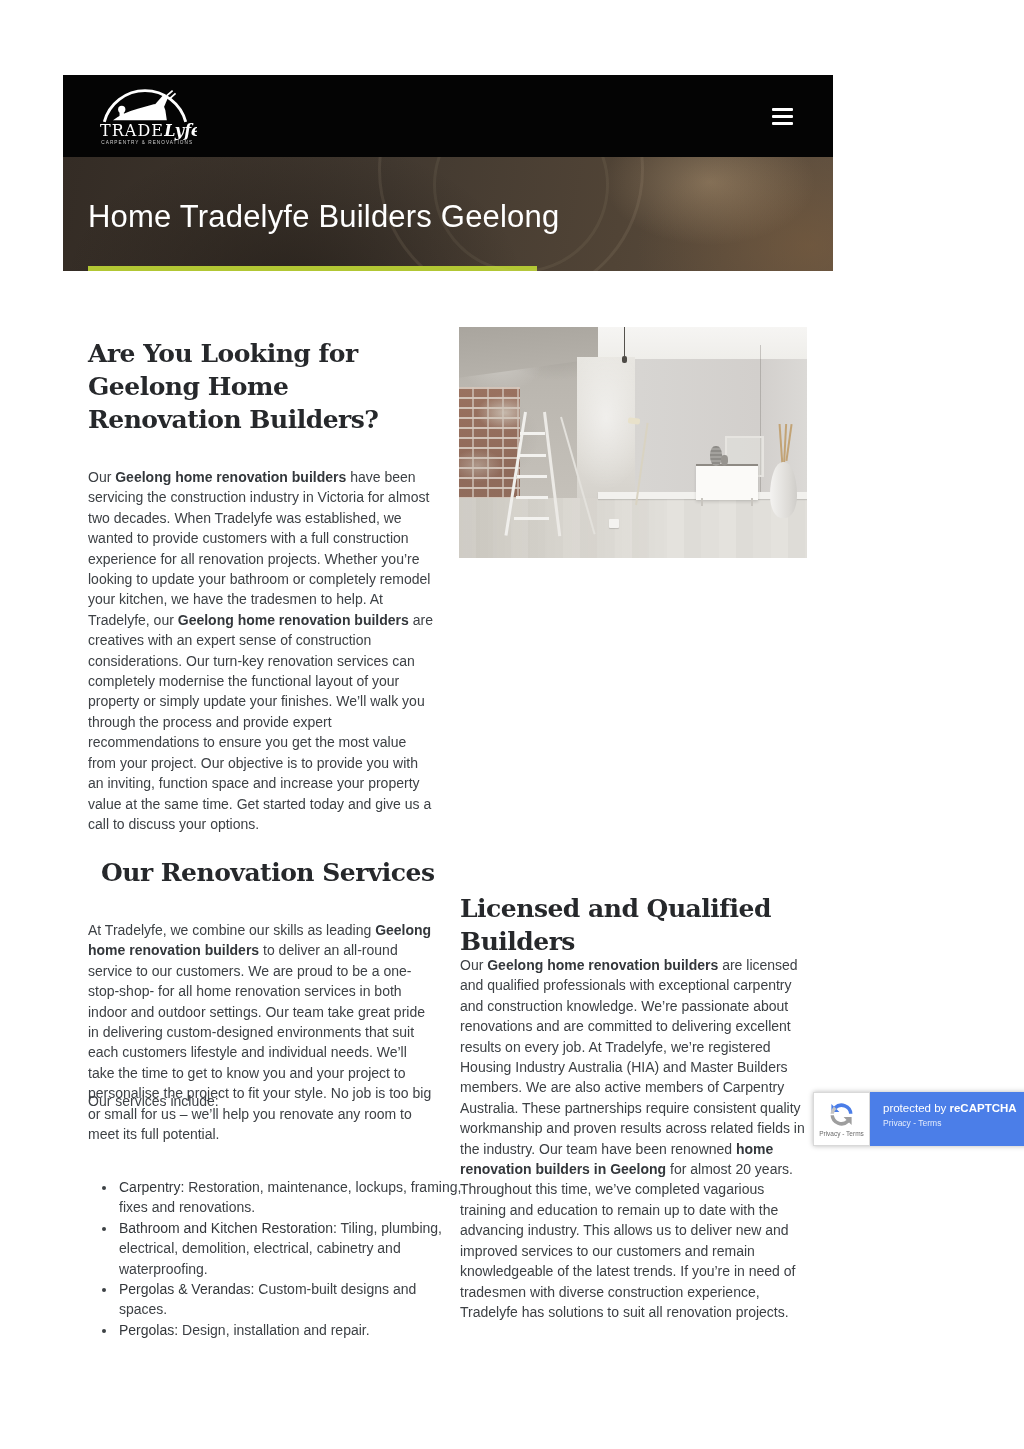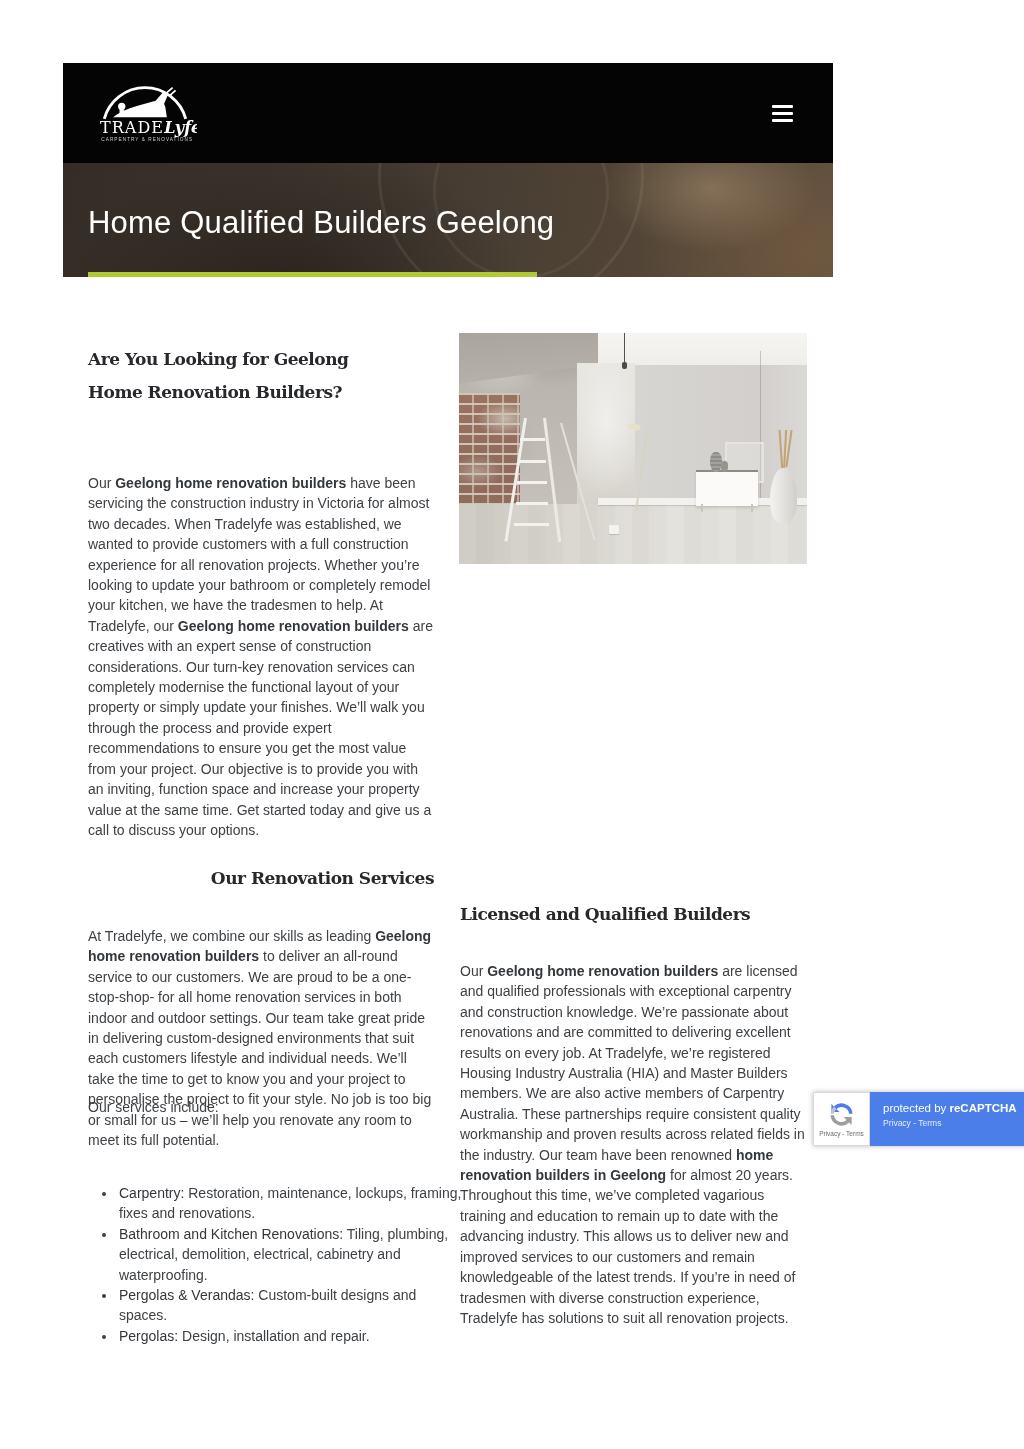--- a/index.html
+++ b/index.html
@@ -5,22 +5,22 @@
   html,body{margin:0;padding:0;}
   body{
     width:1024px;height:1449px;position:relative;background:#ffffff;
     font-family:"Liberation Sans",sans-serif;overflow:hidden;
     -webkit-font-smoothing:antialiased;
   }
   .site{position:absolute;left:63px;top:63px;width:770px;}
 
   
   .site-header{
-    height:100px;background:#040404;display:flex;align-items:center;
-    justify-content:space-between;padding:0 36px 0 30px;box-sizing:border-box;
+    height:82px;background:#040404;display:flex;align-items:center;
+    justify-content:space-between;padding:0 36px 0 30px;box-sizing:border-box;margin-top:12px;
   }
   .logo{display:block;cursor:pointer;}
   .hamburger{display:flex;flex-direction:column;gap:4px;cursor:pointer;padding:4px;}
   .hamburger span{display:block;width:21px;height:3px;background:#ffffff;border-radius:1px;}
 
   
   .hero{
     height:114px;position:relative;overflow:hidden;
     background:
       radial-gradient(150px 90px at 84% 22%, rgba(201,172,133,.38), rgba(201,172,133,0) 70%),
@@ -37,29 +37,29 @@
   .hero-title{
     position:absolute;left:25px;top:43px;margin:0;color:#ffffff;
     font-size:31px;font-weight:400;letter-spacing:.2px;line-height:1.1;white-space:nowrap;
   }
   .hero-accent{position:absolute;left:25px;bottom:0;width:449px;height:5px;}
 
   
   .content{position:relative;height:1190px;background:#ffffff;}
   .heading{
     font-family:"DejaVu Serif","Liberation Serif",serif;font-weight:700;
-    color:#26282b;font-size:17px;line-height:33px;letter-spacing:-0.5px;margin:0;
+    color:#26282b;font-size:25px;line-height:33px;letter-spacing:-0.5px;margin:0;
   }
   .para{
     font-size:14px;line-height:20.4px;color:#3d4145;letter-spacing:0;margin:0;
   }
   .para strong{font-weight:700;color:#33373b;}
   .intro-heading{position:absolute;left:25px;top:66px;width:312px;}
   .intro-para{position:absolute;left:25px;top:196px;width:346px;}
-  .services-heading{position:absolute;left:25px;top:585px;width:346px;text-align:right;}
+  .services-heading{position:absolute;left:38px;top:585px;width:346px;}
   .services-para{position:absolute;left:25px;top:649px;width:346px;}
   .services-include{position:absolute;left:25px;top:820px;width:346px;}
   .services-list{
     position:absolute;left:25px;top:906px;width:348px;margin:0;
     padding-left:29px;font-size:14px;line-height:20.4px;color:#3d4145;
   }
   .services-list li{margin:0;padding-left:2px;}
   .services-list strong{font-weight:400;color:#33373b;}
   .licensed-heading{position:absolute;left:397px;top:585px;width:347px;margin-top:36px;}
   .licensed-para{position:absolute;left:397px;top:684px;width:348px;}
@@ -159,21 +159,21 @@
       <text x="10" y="82" font-family="Liberation Sans, sans-serif" font-size="6.5" fill="#cfcfcf" letter-spacing="1.4">CARPENTRY &amp; RENOVATIONS</text>
     </svg>
     <div class="hamburger">
       <span></span>
       <span></span>
       <span></span>
     </div>
   </div>
 
   <div class="hero">
-    <h1 class="hero-title">Home Qualified Builders Geelong</h1>
+    <h1 class="hero-title">Home Tradelyfe Builders Geelong</h1>
     <div class="hero-accent" style="background: rgb(178, 199, 52);"></div>
   </div>
 
   <div class="content">
 
     <h3 class="heading intro-heading">Are You Looking for Geelong Home Renovation Builders?</h3>
     <p class="para intro-para">Our <strong>Geelong home renovation builders</strong> have been servicing the construction industry in Victoria for almost two decades. When Tradelyfe was established, we wanted to provide customers with a full construction experience for all renovation projects. Whether you’re looking to update your bathroom or completely remodel your kitchen, we have the tradesmen to help. At Tradelyfe, our <strong>Geelong home renovation builders</strong> are creatives with an expert sense of construction considerations. Our turn-key renovation services can completely modernise the functional layout of your property or simply update your finishes. We’ll walk you through the process and provide expert recommendations to ensure you get the most value from your project. Our objective is to provide you with an inviting, function space and increase your property value at the same time. Get started today and give us a call to discuss your options.</p>
 
     <div class="room">
       <div class="ri-ceiling"></div>
@@ -211,21 +211,21 @@
         <div class="ri-branch ri-b3"></div>
       <div class="ri-floorvase"></div>
     </div>
 
     <h2 class="heading services-heading">Our Renovation Services</h2>
     <p class="para services-para">At Tradelyfe, we combine our skills as leading <strong>Geelong home renovation builders</strong> to deliver an all-round service to our customers. We are proud to be a one-stop-shop- for all home renovation services in both indoor and outdoor settings. Our team take great pride in delivering custom-designed environments that suit each customers lifestyle and individual needs. We’ll take the time to get to know you and your project to personalise the project to fit your style. No job is too big or small for us – we’ll help you renovate any room to meet its full potential.</p>
     <p class="para services-include">Our services include:</p>
 
     <ul class="services-list">
       <li><strong>Carpentry:</strong><span> Restoration, maintenance, lockups, framing, fixes and renovations.</span></li>
-      <li><strong>Bathroom and Kitchen Renovations:</strong><span> Tiling, plumbing, electrical, demolition, electrical, cabinetry and waterproofing.</span></li>
+      <li><strong>Bathroom and Kitchen Restoration:</strong><span> Tiling, plumbing, electrical, demolition, electrical, cabinetry and waterproofing.</span></li>
       <li><strong>Pergolas &amp; Verandas:</strong><span> Custom-built designs and spaces.</span></li>
       <li><strong>Pergolas:</strong><span> Design, installation and repair.</span></li>
     </ul>
 
     <h2 class="heading licensed-heading">Licensed and Qualified Builders</h2>
     <p class="para licensed-para">Our <strong>Geelong home renovation builders</strong> are licensed and qualified professionals with exceptional carpentry and construction knowledge. We’re passionate about renovations and are committed to delivering excellent results on every job. At Tradelyfe, we’re registered Housing Industry Australia (HIA) and Master Builders members. We are also active members of Carpentry Australia. These partnerships require consistent quality workmanship and proven results across related fields in the industry. Our team have been renowned <strong>home renovation builders in Geelong</strong> for almost 20 years. Throughout this time, we’ve completed vagarious training and education to remain up to date with the advancing industry. This allows us to deliver new and improved services to our customers and remain knowledgeable of the latest trends. If you’re in need of tradesmen with diverse construction experience, Tradelyfe has solutions to suit all renovation projects.</p>
 
   </div>
 </div>
 

